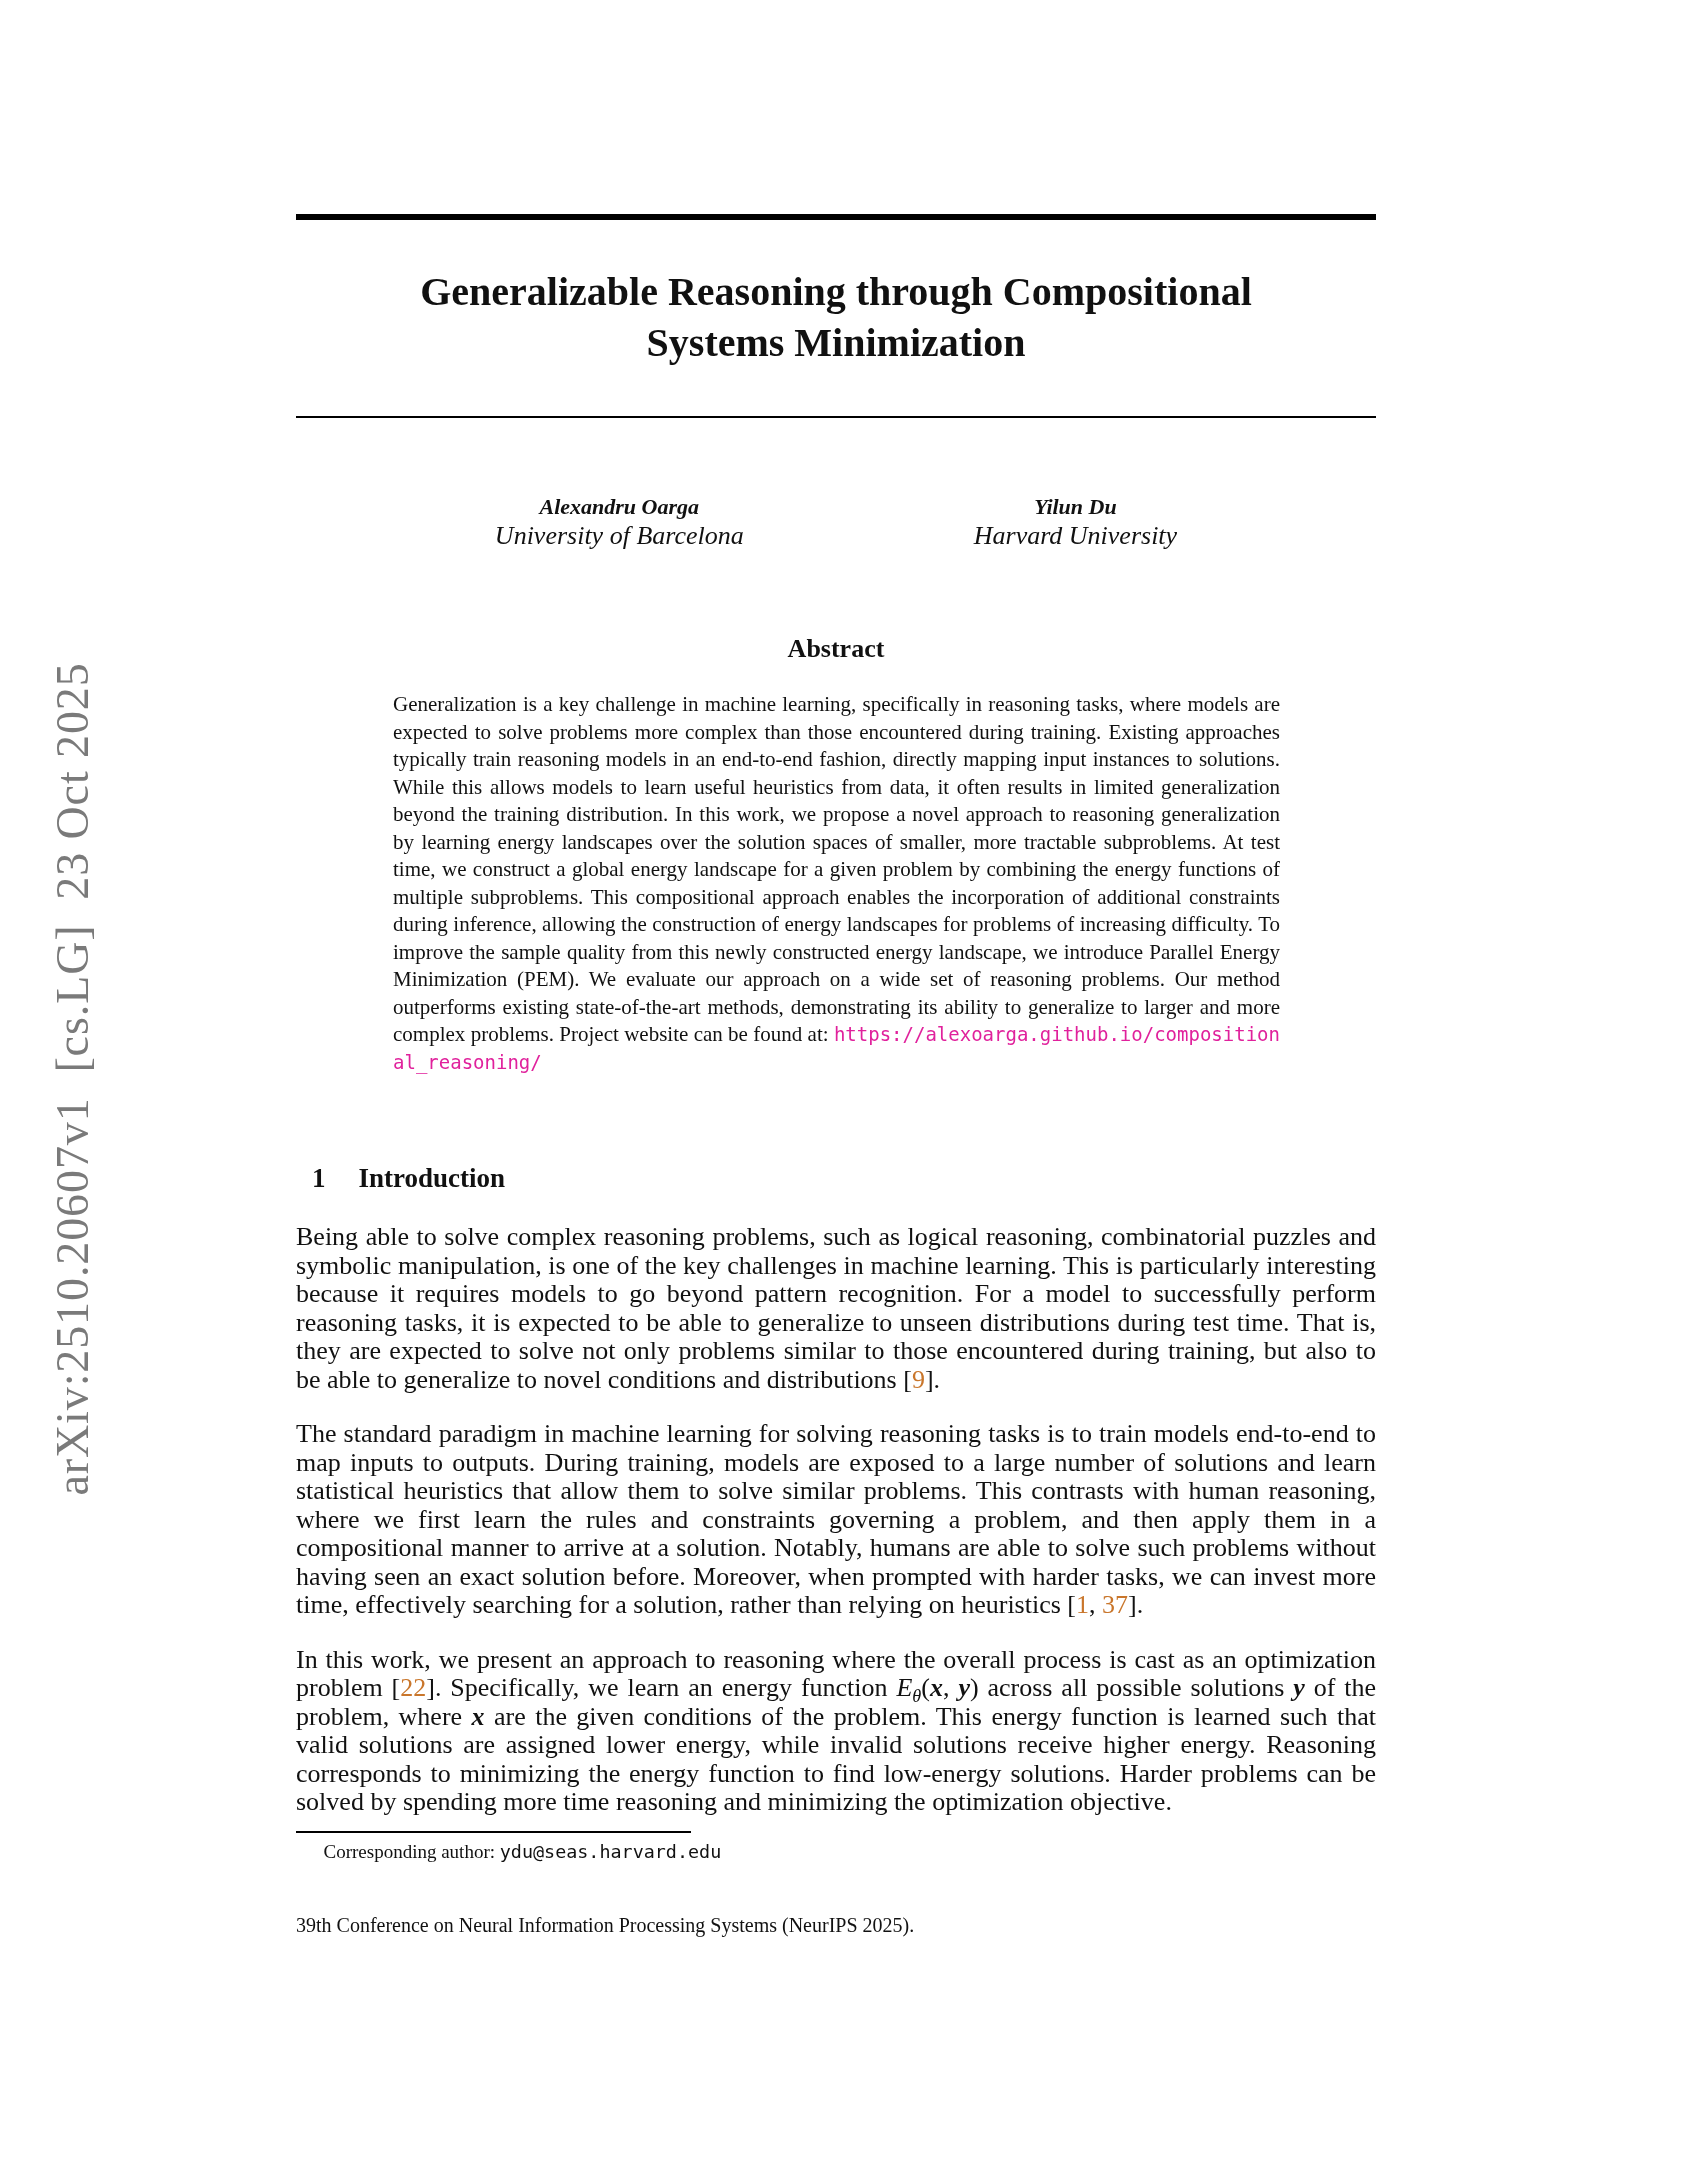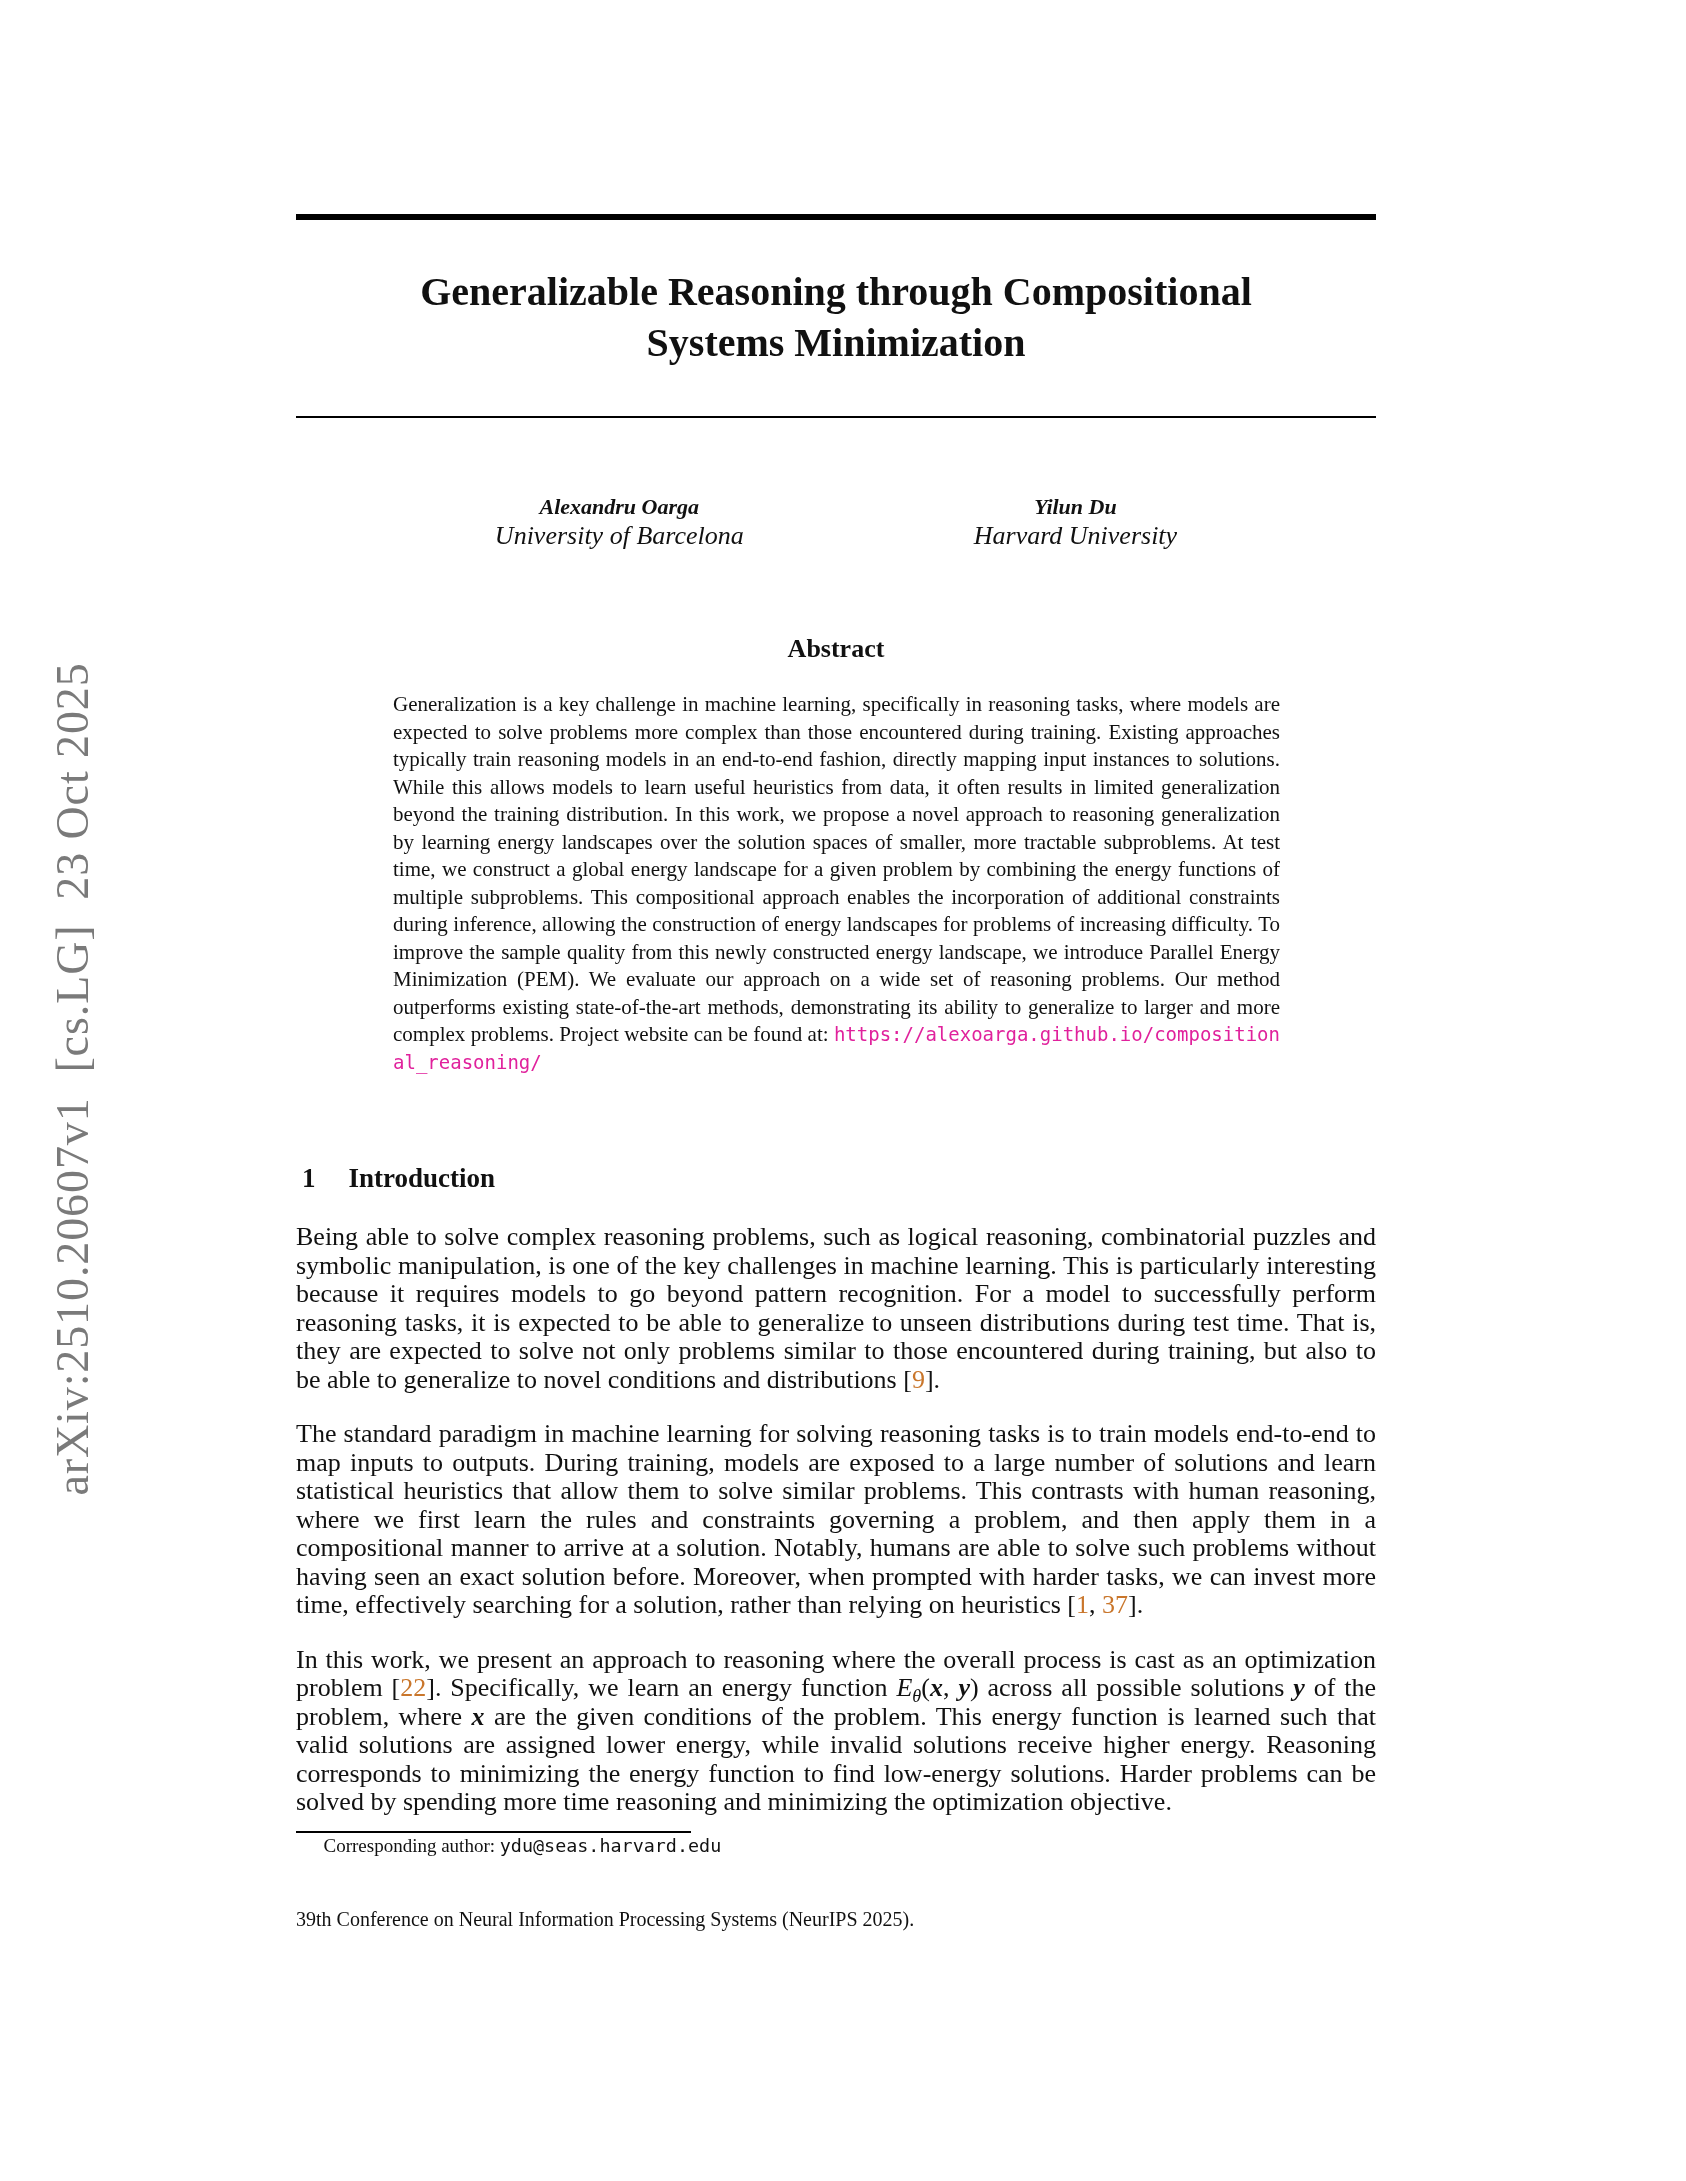--- a/index.html
+++ b/index.html
@@ -37,38 +37,38 @@
   .author { text-align: center; }
   .author-name { font-weight: bold; font-size: 22px; line-height: 27.5px; }
   .author-affil { font-size: 26px; line-height: 30px; }
   .abstract-heading { margin-top: 83px; text-align: center; font-weight: bold; font-size: 26px; }
   .abstract-body {
     margin: 27.5px 96px 0 97px;
     font-size: 21px;
     line-height: 27.5px;
     text-align: justify;
   }
-  .section-heading { margin: 87px 0 0 6px; font-size: 27px; font-weight: bold; }
+  .section-heading { margin: 87px 0 0 16px; font-size: 27px; font-weight: bold; }
   .sec-num { margin-right: 33px; }
   .body-para { margin: 26px 0 0 0; font-size: 26px; line-height: 28.5px; text-align: justify; }
   .body-para.first { margin-top: 29px; }
   .seg-text {}
   .seg-cite { color: var(--cite-color); }
   .seg-url {
     color: var(--url-color);
     font-family: "DejaVu Sans Mono", "Liberation Mono", monospace;
     font-size: 19px;
     word-break: break-all;
   }
   .seg-mi { font-style: italic; }
   .seg-mb { font-style: italic; font-weight: bold; }
   sub.seg-sub { font-style: italic; font-size: 70%; line-height: 0; }
   .footnote { margin-top: 14.7px; }
   .footnote-rule { width: 395px; height: 1.8px; background: #000; }
-  .footnote-text { margin-top: 2px; padding-left: 27.5px; font-size: 19px; }
+  .footnote-text { margin-top: 8px; padding-left: 27.5px; font-size: 19px; }
   .mono { font-family: "DejaVu Sans Mono", "Liberation Mono", monospace; font-size: 18.4px; color: #111; }
   .page-footer { margin-top: 51px; font-size: 20px; }
   .watermark {
     position: absolute;
     left: 72px;
     top: 1079px;
     transform: translate(-50%, -50%) rotate(-90deg);
     white-space: pre;
     font-size: 46px;
     color: var(--watermark-color);

